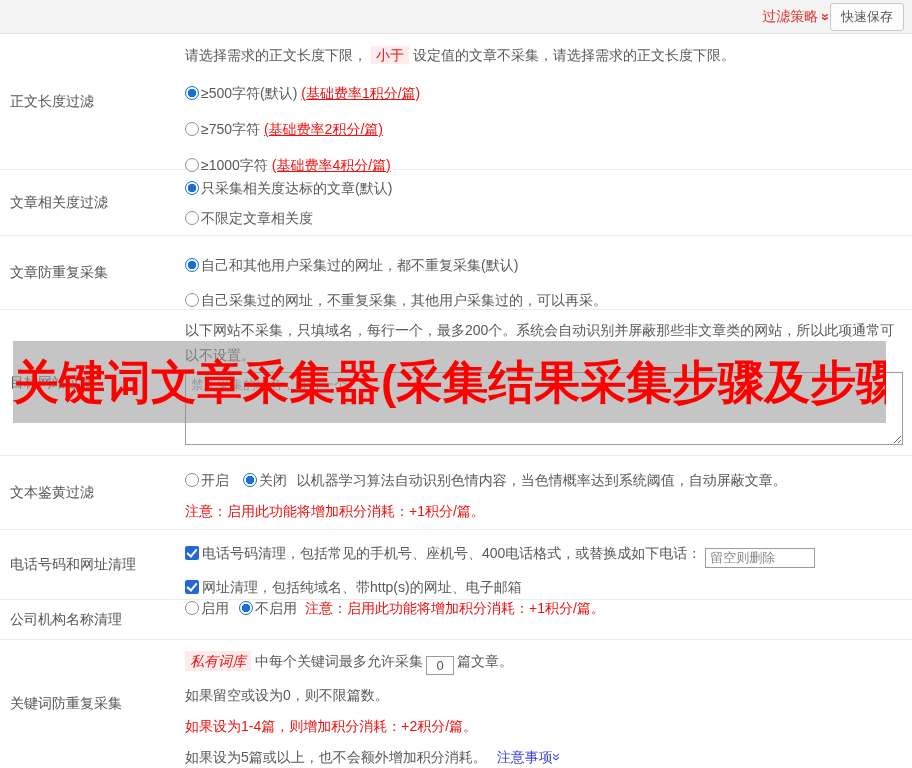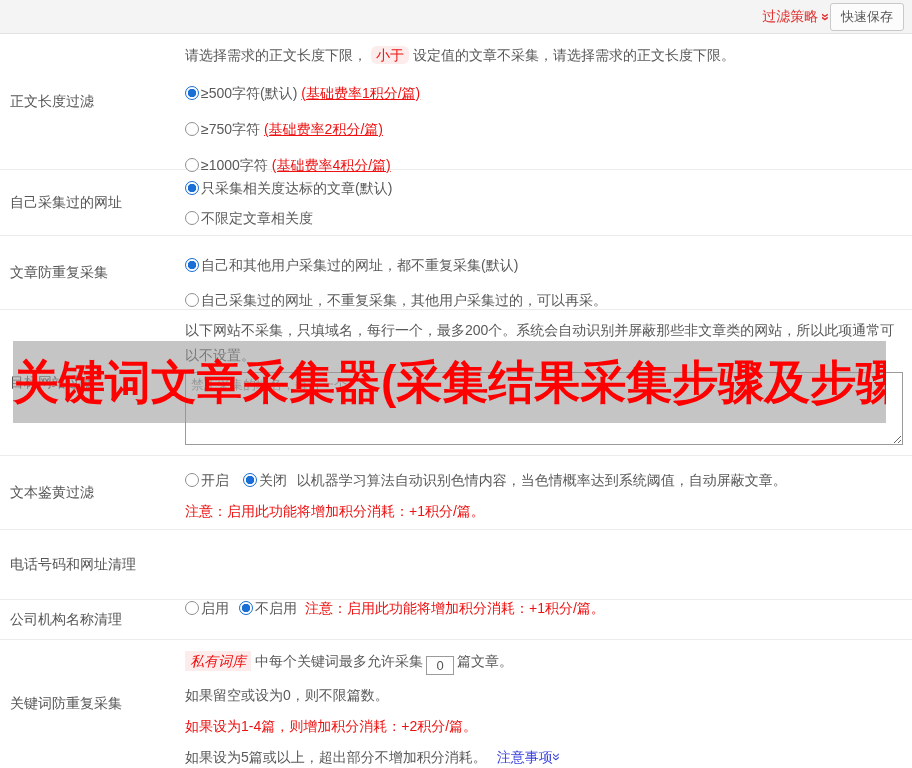--- a/index.html
+++ b/index.html
@@ -51,21 +51,21 @@
   }
   .checkbox::after {
     content:""; position:absolute; left:4px; top:1px; width:4px; height:8px;
     border:solid #fff; border-width:0 2px 2px 0; transform:rotate(40deg);
   }
   .opt { cursor:pointer; }
 
   .red { color:#ee1111; }
   .red-underline { color:#ee1111; text-decoration:underline; }
   .hl {
-    color:#ee1111; background:#fdecec; padding:1px 5px; margin:0 4px;border-radius:6px;
+    color:#ee1111; background:#fdecec; padding:1px 5px; margin:0 4px;
   }
   .badge {
     color:#ee1111; background:#fdecec; padding:2px 5px; margin-right:4px;font-style:italic;
   }
   .link { color:#3b43dd; text-decoration:none; cursor:pointer; }
   .link .chev-down { color:#3b43dd; font-weight:normal; }
 
   textarea.domain-box {
     width:718px; height:73px; margin-top:4px; border:1px solid #9b9b9b;
     font-family:inherit; font-size:13px; color:#555; padding:3px 5px;
@@ -121,21 +121,21 @@
         <span class="red-underline">(基础费率2积分/篇)</span>
       </div>
       <div class="line" style="margin-top:14px">
         <span class="radio"></span><span class="opt">≥1000字符</span>
         <span class="red-underline">(基础费率4积分/篇)</span>
       </div>
     </div>
   </div>
 
   <div class="row" style="height:66px">
-    <div class="lbl-cell">自己采集过的网址</div>
+    <div class="lbl-cell">文章相关度过滤</div>
     <div class="content-cell" style="padding-top:7px">
       <div class="line">
         <span class="radio on"></span><span class="opt">只采集相关度达标的文章(默认)</span>
       </div>
       <div class="line" style="margin-top:8px">
         <span class="radio"></span><span class="opt">不限定文章相关度</span>
       </div>
     </div>
   </div>
 
@@ -166,41 +166,50 @@
         <span class="opt"><span class="radio"></span><span>开启</span></span>
         <span class="opt" style="margin-left:10px"><span class="radio on"></span><span>关闭</span></span>
         <span style="margin-left:6px">以机器学习算法自动识别色情内容，当色情概率达到系统阈值，自动屏蔽文章。</span>
       </div>
       <div class="line red" style="margin-top:9px">注意：启用此功能将增加积分消耗：+1积分/篇。</div>
     </div>
   </div>
 
   <div class="row" style="height:70px">
     <div class="lbl-cell">电话号码和网址清理</div>
+    <div class="content-cell" style="padding-top:12px">
+      <div class="line">
+        <span class="checkbox on"></span><span>电话号码清理，包括常见的手机号、座机号、400电话格式，或替换成如下电话：</span>
+        <input class="phone-input" placeholder="留空则删除" style="">
+      </div>
+      <div class="line" style="margin-top:8px">
+        <span class="checkbox on"></span><span>网址清理，包括纯域名、带http(s)的网址、电子邮箱</span>
+      </div>
+    </div>
   </div>
 
   <div class="row" style="height:40px">
     <div class="lbl-cell">公司机构名称清理</div>
     <div class="content-cell" style="display:flex;align-items:flex-start">
       <span class="opt"><span class="radio"></span><span>启用</span></span>
       <span class="opt" style="margin-left:10px"><span class="radio on"></span><span>不启用</span></span>
       <span class="red" style="margin-left:8px">注意：启用此功能将增加积分消耗：+1积分/篇。</span>
     </div>
   </div>
 
   <div class="row" style="height:128px;border-bottom:none">
     <div class="lbl-cell">关键词防重复采集</div>
     <div class="content-cell" style="padding-top:10px">
       <div class="line">
         <span class="badge">私有词库</span><span>中每个关键词最多允许采集</span><input class="count-input" value="0" style=""><span>篇文章。</span>
       </div>
       <div class="line" style="margin-top:9px">如果留空或设为0，则不限篇数。</div>
       <div class="line red" style="margin-top:9px">如果设为1-4篇，则增加积分消耗：+2积分/篇。</div>
       <div class="line" style="margin-top:9px">
-        <span>如果设为5篇或以上，超出部分不增加积分消耗。</span>
+        <span>如果设为5篇或以上，也不会额外增加积分消耗。</span>
         <a class="link" style="margin-left:6px"><span>注意事项</span><span class="chev-down">»</span></a>
       </div>
     </div>
   </div>
 
   <div class="watermark">
     <span>关键词文章采集器(采集结果采集步骤及步骤介</span>
   </div>
 
 </div>

